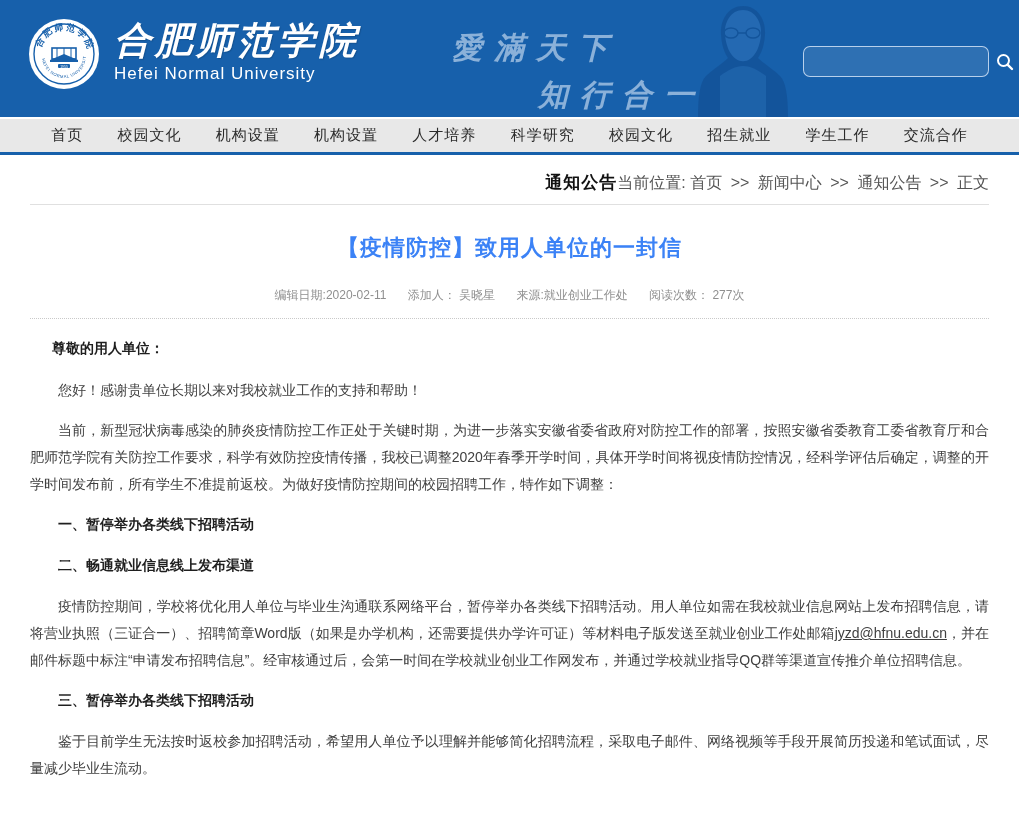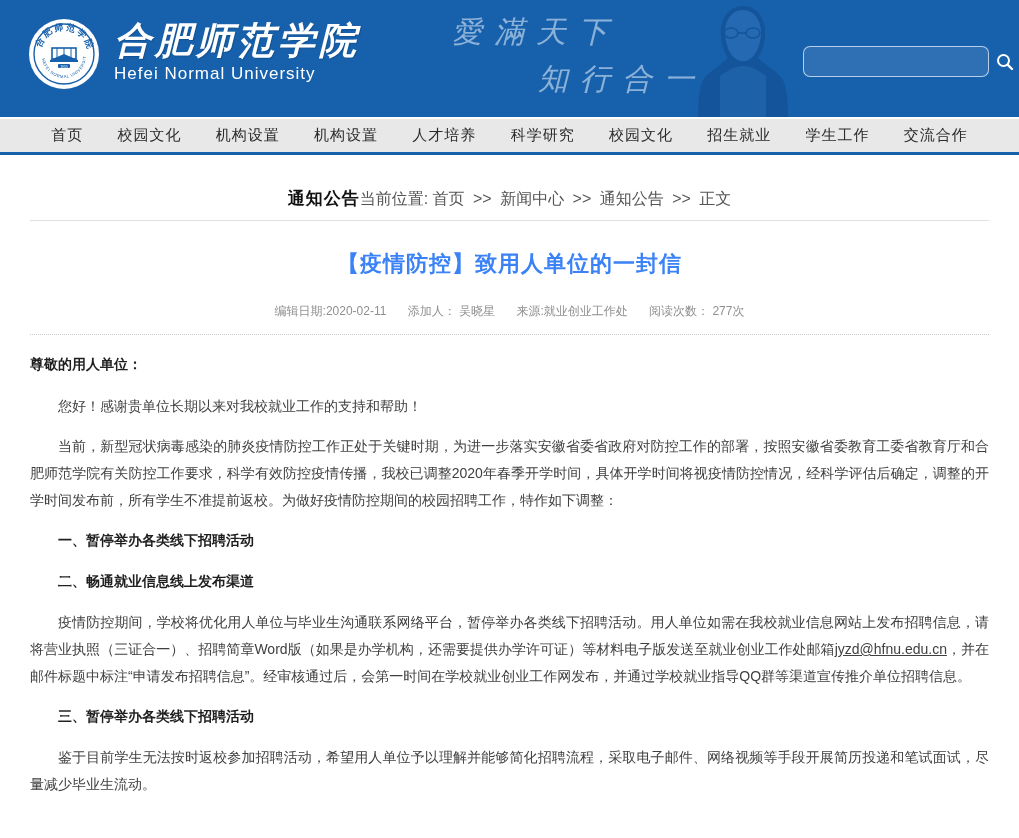--- a/index.html
+++ b/index.html
@@ -20,22 +20,22 @@
   }
   .seal { width:72px; height:72px; margin-top:6px; }
   .name-block { margin-left:14px; color:#fff; }
   .uni-name-zh {
     font-size:37px; font-weight:bold; font-style:italic;
     letter-spacing:4px; line-height:44px; text-shadow:1px 1px 1px rgba(0,0,0,0.15);
   }
   .uni-name-en { font-size:17px; letter-spacing:1px; margin-top:1px; }
 
   .motto {
-    position:absolute; left:452px; top:12px;
-    color:rgba(235,244,255,0.55); font-style:italic; font-weight:normal;
+    position:absolute; left:452px; top:28px;
+    color:rgba(235,244,255,0.55); font-style:italic; font-weight:bold;
   }
   .motto-line1 { font-size:30px; letter-spacing:12px; }
   .motto-line2 { font-size:30px; letter-spacing:12px; margin-left:86px; margin-top:6px; }
 
   .bust { position:absolute; left:668px; top:0; height:117px; width:150px; opacity:0.8; }
 
   .search-box {
     position:absolute; right:30px; top:46px;
     width:186px; height:31px;
     background:rgba(255,255,255,0.10);
@@ -61,22 +61,22 @@
     display:flex; align-items:center; justify-content:space-around;
     padding:0 34px;
   }
   .nav a {
     font-size:15px; color:#2b2b2b; text-decoration:none; cursor:pointer;
     letter-spacing:1px;
   }
 
   
   .crumb-row {
-    display:flex; align-items:flex-end; justify-content:center;
-    padding:0 24px; margin-top:32px;
+    display:flex; align-items:flex-end; justify-content:flex-end;
+    padding:0 30px; margin-top:16px;
   }
   .section-title { font-size:17px; font-weight:bold; color:#111; letter-spacing:1px; }
   .breadcrumb { font-size:16px; color:#555; }
   .breadcrumb .bc-link { cursor:pointer; }
   .breadcrumb .bc-sep { margin:0 4px; color:#555; }
   .rule { margin:10px 30px 0; border-bottom:1px solid #e0e0e0; }
 
   
   .article-title {
     text-align:center; font-size:22px; font-weight:bold; color:#3b82f6;
@@ -86,21 +86,21 @@
     text-align:center; font-size:12px; color:#8f8f8f; margin-top:24px;
   }
   .article-meta span { margin:0 9px; }
   .dotted { margin:14px 30px 0; border-bottom:1px dotted #c9c9c9; }
 
   .article-body { padding:16px 30px 40px; }
   .article-body p {
     font-size:14px; line-height:27px; color:#404040;
     text-indent:2em; margin-bottom:13px; text-align:justify;
   }
-  .article-body p.salutation { text-indent:0; font-weight:bold; color:#1f1f1f; margin-bottom:15px; }
+  .article-body p.salutation { text-indent:0; font-weight:bold; color:#1f1f1f; margin-bottom:15px;margin-left:22px; }
   .article-body p.heading { font-weight:bold; color:#1f1f1f; margin:5px 0 14px; }
   .email-link { text-decoration:underline; cursor:pointer; }
 </style>
 </head>
 <body>
 
 <div class="header">
   <div class="logo-wrap">
     <svg class="seal" viewBox="0 0 72 72">
       <circle cx="36" cy="36" r="35" fill="#ffffff"></circle>

